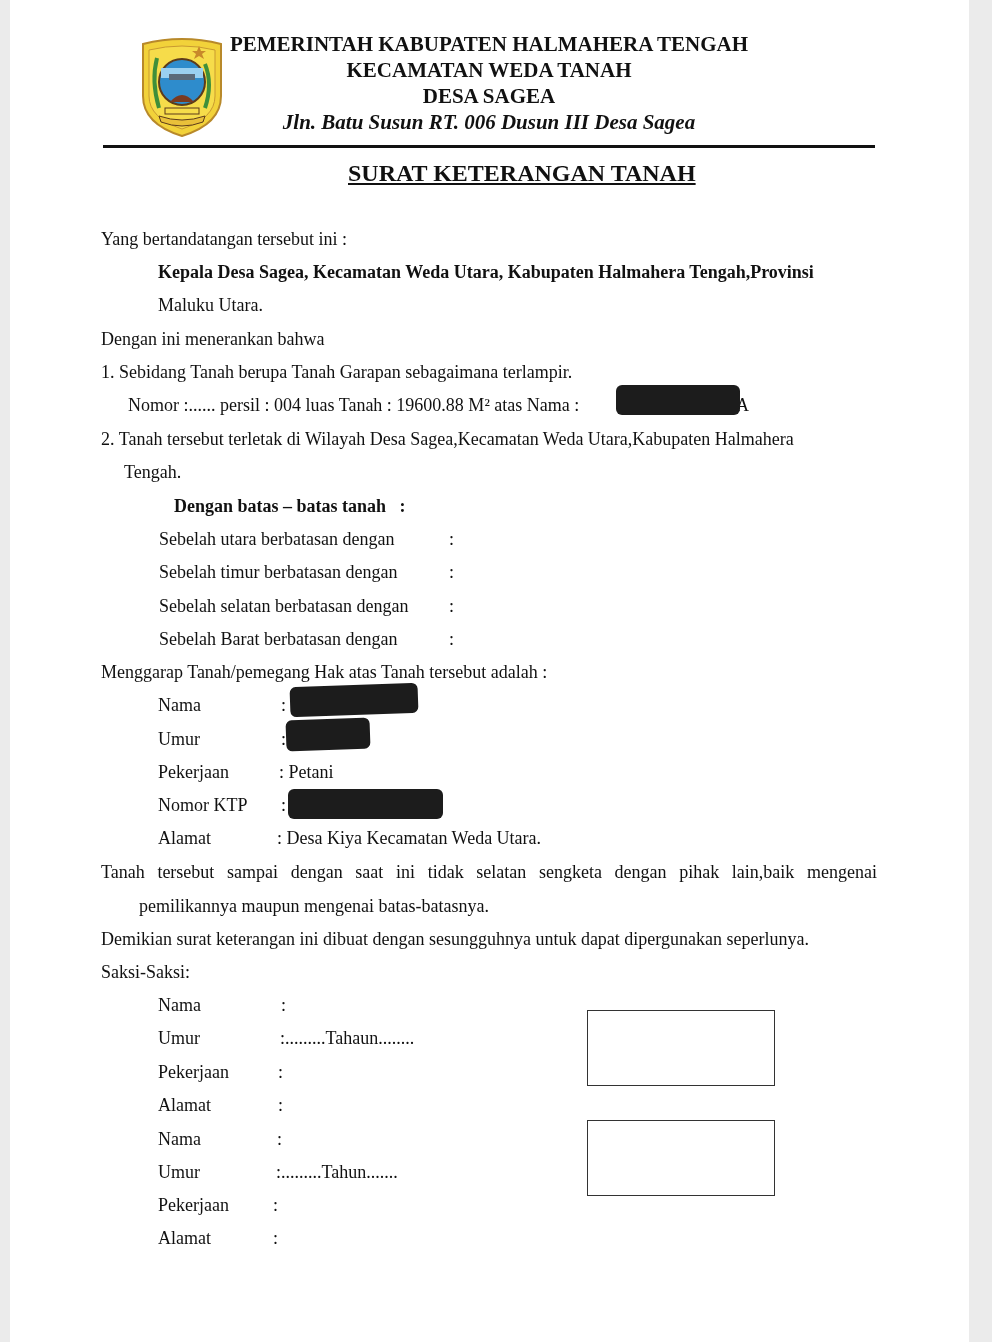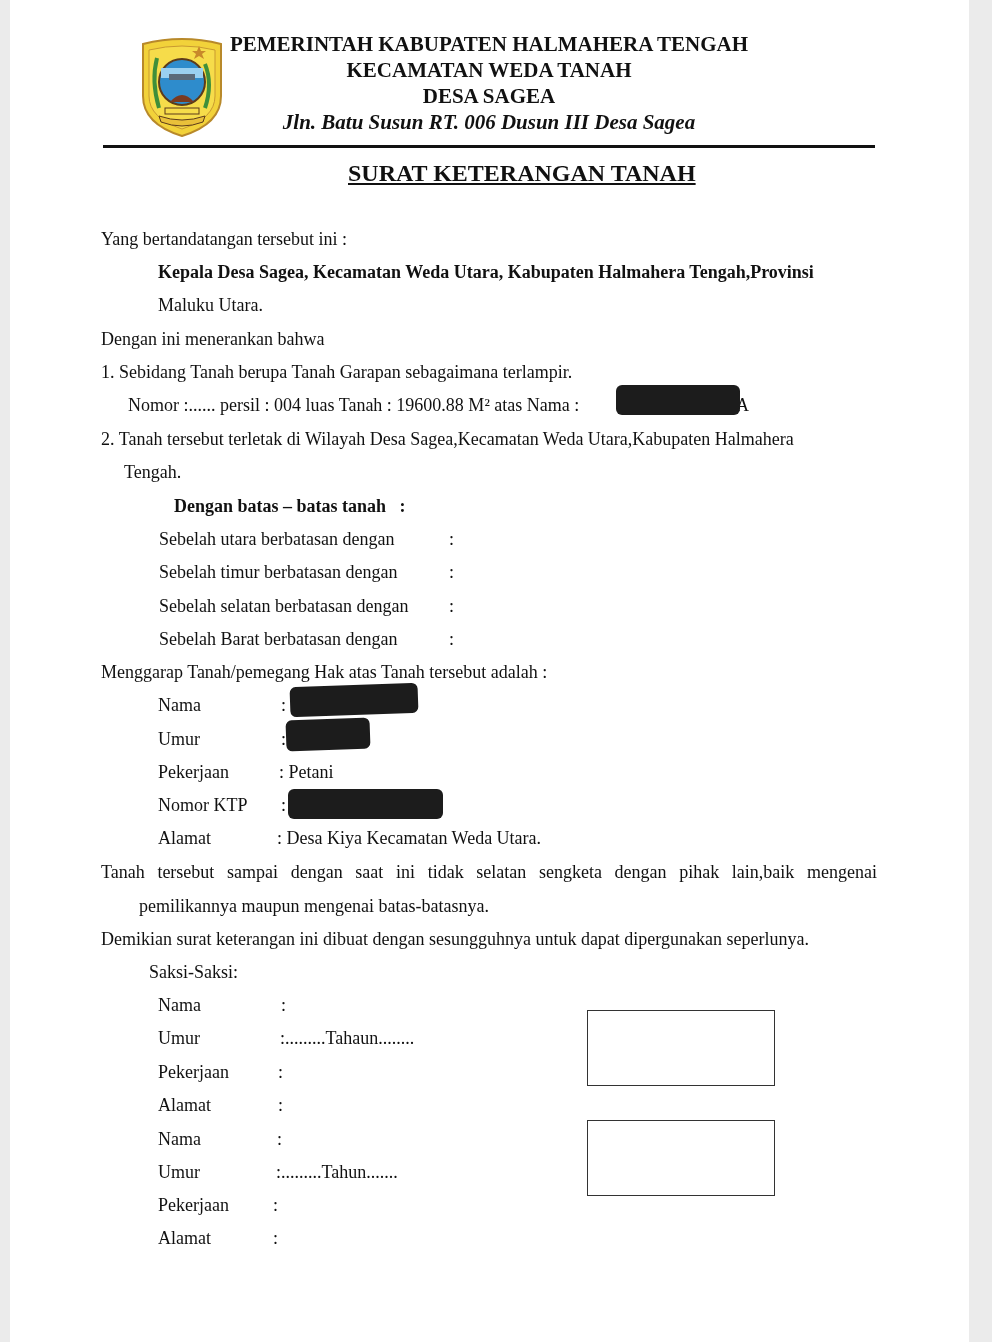--- a/index.html
+++ b/index.html
@@ -92,21 +92,21 @@
 <div class="abs t" style="left:281px; top:794px;">:</div>
 <div class="redact" style="left:288px; top:789px; width:155px; height:30px;"></div>
 
 <div class="abs t" style="left:158px; top:827px;">Alamat</div>
 <div class="abs t" style="left:277px; top:827px;">: Desa Kiya Kecamatan Weda Utara.</div>
 
 <div class="abs t justify" style="left:101px; top:861px;">Tanah tersebut sampai dengan saat ini tidak selatan sengketa dengan pihak lain,baik mengenai</div>
 <div class="abs t" style="left:101px; top:895px;margin-left:38px;">pemilikannya maupun mengenai batas-batasnya.</div>
 <div class="abs t" style="left:101px; top:928px;">Demikian surat keterangan ini dibuat dengan sesungguhnya untuk dapat dipergunakan seperlunya.</div>
 
-<div class="abs t" style="left:101px; top:961px;margin-left:48px;">Saksi-Saksi:</div>
+<div class="abs t" style="left:101px; top:961px;">Saksi-Saksi:</div>
 
 <div class="abs t" style="left:158px; top:994px;">Nama</div>
 <div class="abs t" style="left:281px; top:994px;">:</div>
 <div class="abs t" style="left:158px; top:1027px;">Umur</div>
 <div class="abs t" style="left:280px; top:1027px;">:.........Tahaun........</div>
 <div class="abs t" style="left:158px; top:1061px;">Pekerjaan</div>
 <div class="abs t" style="left:278px; top:1061px;">:</div>
 <div class="abs t" style="left:158px; top:1094px;">Alamat</div>
 <div class="abs t" style="left:278px; top:1094px;">:</div>
 

